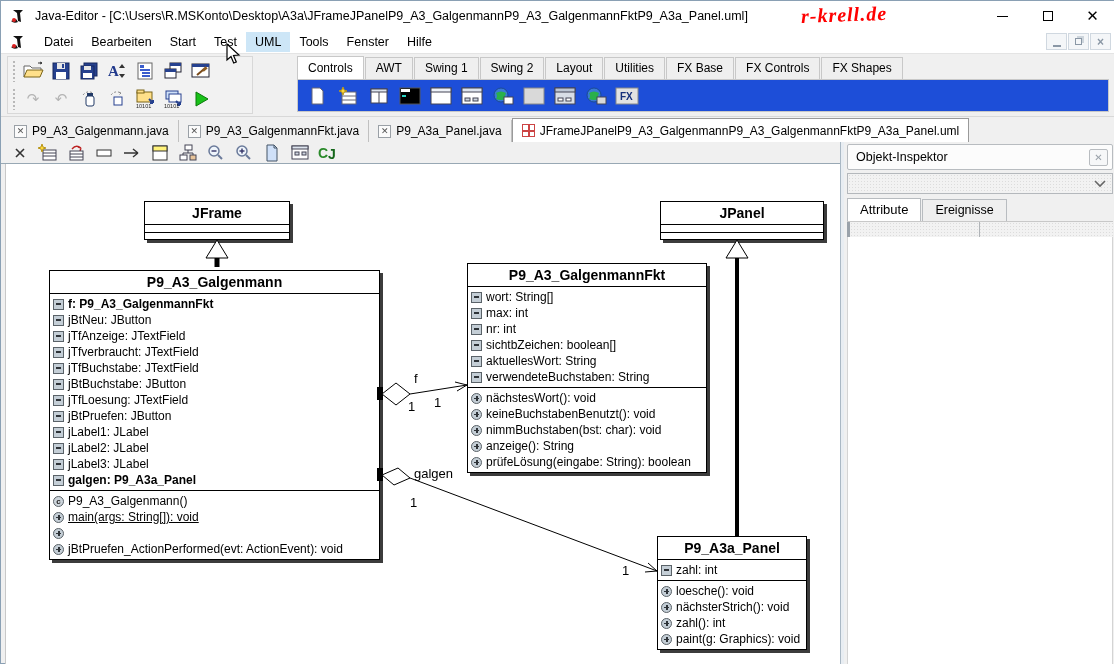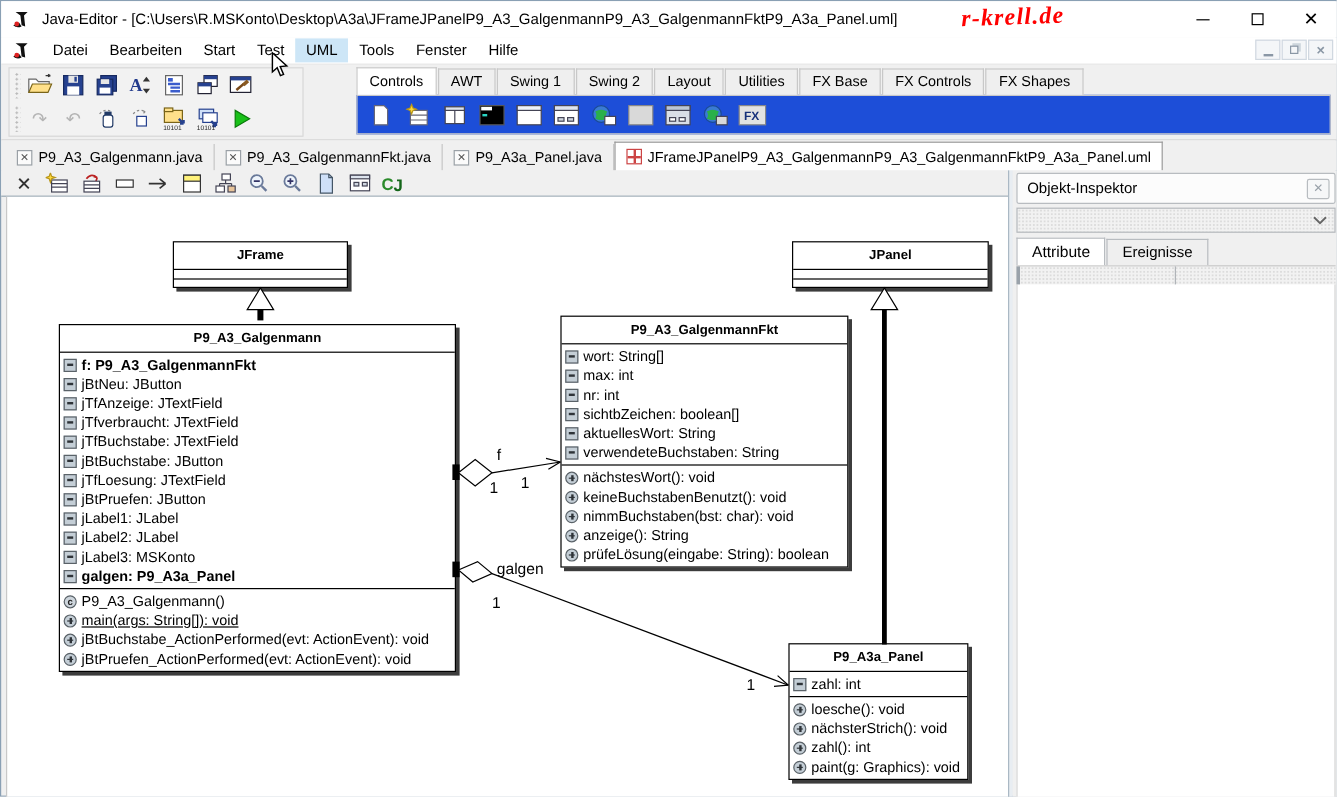--- a/index.html
+++ b/index.html
@@ -96,21 +96,21 @@
   .itab.active { background:#fff; font-size:13px; }
   #insp-header { height:16px; border-top:1px solid #c8c8c8; display:flex;
                  background:#f2f2f2; background-image:radial-gradient(#dcdcdc 1px, transparent 1px);
                  background-size:3px 3px; }
   #insp-header .c1 { width:50%; border-left:3px solid #9aa2aa; border-right:1px solid #b0b4b8; }
   #insp-header .c2 { flex:1; }
   #insp-body { background:#fff; height:434px; border:1px solid #d4d4d4; border-top:none; }
 
   
   .cls { position:absolute; background:#fff; border:1px solid #000; box-shadow:3px 3px 0 #3c3c3c; z-index:2; }
-  .cls .ttl { height:23px; line-height:23px; text-align:center; font-weight:bold; font-size:11px;
+  .cls .ttl { height:23px; line-height:23px; text-align:center; font-weight:bold; font-size:14px;
               border-bottom:1px solid #000; overflow:hidden; white-space:nowrap; }
   .cls .sec { padding:2px 0; overflow:hidden; }
   .cls .sec + .sec { border-top:1px solid #000; }
   .row { display:flex; align-items:center; height:16px; padding-left:3px; font-size:12px;
          white-space:nowrap; overflow:hidden; }
   .row.b .mtext { font-weight:bold; }
   .row.u .mtext { text-decoration:underline; }
   .mi { flex:none; width:11px; height:11px; margin-right:4px; position:relative; }
   .mi.attr { background:#c4ced6; border:1px solid #5a6268; }
   .mi.attr::before { content:""; position:absolute; left:2px; right:2px; top:3px; height:2px; background:#2e3338; }
@@ -527,39 +527,38 @@
               <div class="row">
                 <span class="mi attr"></span>
                 <span class="mtext">jLabel1: JLabel</span>
               </div>
               <div class="row">
                 <span class="mi attr"></span>
                 <span class="mtext">jLabel2: JLabel</span>
               </div>
               <div class="row">
                 <span class="mi attr"></span>
-                <span class="mtext">jLabel3: MSKonto</span>
+                <span class="mtext">jLabel3: JLabel</span>
               </div>
               <div class="row b">
                 <span class="mi attr"></span>
                 <span class="mtext">galgen: P9_A3a_Panel</span>
               </div>
             </div>
           <div class="sec">
               <div class="row">
                 <span class="mi ctor"></span>
                 <span class="mtext">P9_A3_Galgenmann()</span>
               </div>
               <div class="row u">
                 <span class="mi pub"></span>
                 <span class="mtext">main(args: String[]): void</span>
               </div>
               <div class="row">
                 <span class="mi pub"></span>
-                <span class="mtext">jBtBuchstabe_ActionPerformed(evt: ActionEvent): void</span>
               </div>
               <div class="row">
                 <span class="mi pub"></span>
                 <span class="mtext">jBtPruefen_ActionPerformed(evt: ActionEvent): void</span>
               </div>
             </div>
         </div>
 
         <div class="cls" style="left:461px; top:99px; width:240px;">
           <div class="ttl">P9_A3_GalgenmannFkt</div>

